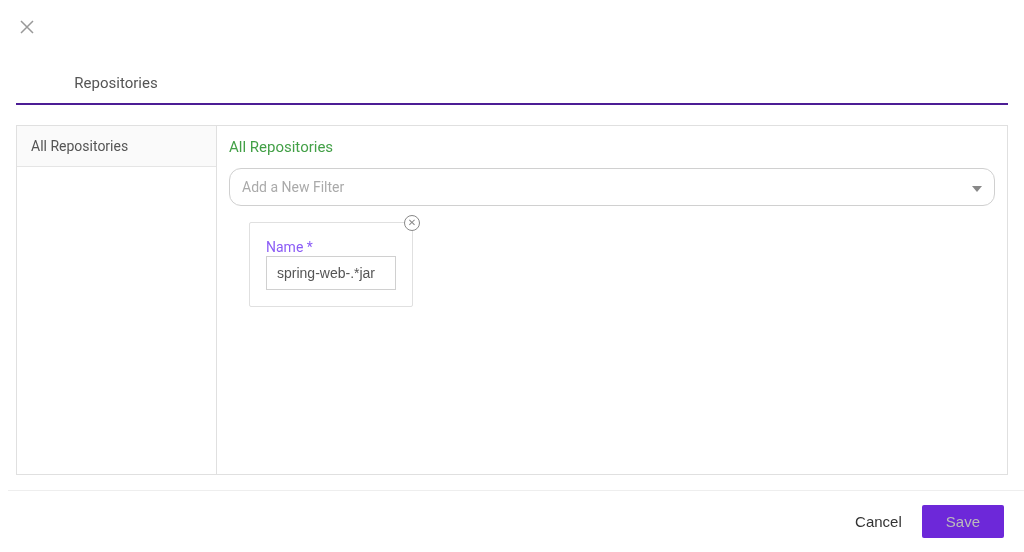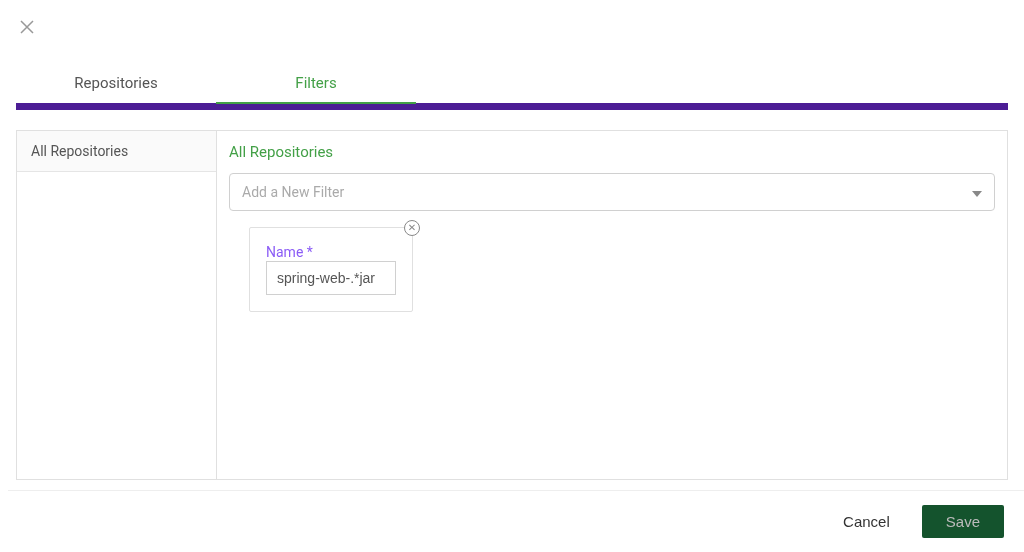--- a/index.html
+++ b/index.html
@@ -32,21 +32,21 @@
       background: none;
       border: none;
       cursor: pointer;
       color: #999;
       padding: 4px;
       line-height: 1;
     }
     .close-btn svg { width: 14px; height: 14px; stroke: #999; stroke-width: 1.5; fill: none; }
     .tabs {
       display: flex;
-      border-bottom: 7px solid #4c1d95;
+      border-bottom: 2px solid #4c1d95;
       margin-bottom: 20px;
     }
     .tab {
       padding: 10px 0;
       width: 200px;
       text-align: center;
       cursor: pointer;
       color: #555;
       font-size: 15px;
       border-bottom: 2px solid transparent;
@@ -77,21 +77,21 @@
       flex: 1;
       padding: 12px;
     }
     .right-title {
       color: #43a047;
       font-size: 15px;
       margin-bottom: 12px;
     }
     .filter-dropdown {
       border: 1px solid #d0d0d0;
-      border-radius: 4px;
+      border-radius: 12px;
       padding: 10px 12px;
       display: flex;
       justify-content: space-between;
       align-items: center;
       cursor: pointer;
       color: #aaa;
       font-size: 14px;
       margin-bottom: 16px;
     }
     .filter-dropdown .arrow svg { width: 10px; height: 6px; fill: #888; }
@@ -136,34 +136,34 @@
     }
     .dialog-footer {
       position: absolute;
       bottom: 0;
       left: 8px;
       right: 0;
       border-top: 1px solid #eee;
       padding: 14px 20px;
       display: flex;
       justify-content: flex-end;
-      gap: 20px;
+      gap: 8px;
       align-items: center;
       background: #fff;
     }
     .btn-cancel {
       background: none;
       border: none;
       font-size: 15px;
       color: #333;
       cursor: pointer;
       padding: 8px 12px;
     }
     .btn-save {
-      background: #14532d;
+      background: #6d28d9;
       border: none;
       font-size: 15px;
       color: #bbb;
       padding: 8px 24px;
       border-radius: 2px;
       cursor: not-allowed;
     }
   </style>
 </head>
 <body>
@@ -174,21 +174,20 @@
       <span>
         <svg viewBox="0 0 14 14">
             <path d="M1 1 L13 13 M13 1 L1 13"></path>
           </svg>
       </span>
     </button>
   </div>
 
   <div class="tabs">
     <div class="tab">Repositories</div>
-    <div class="tab active">Filters</div>
   </div>
 
   <div class="content-box">
     <div class="left-panel">
       <div class="left-panel-item">All Repositories</div>
     </div>
     <div class="right-panel">
       <div class="right-title">All Repositories</div>
 
       <div class="filter-dropdown">

